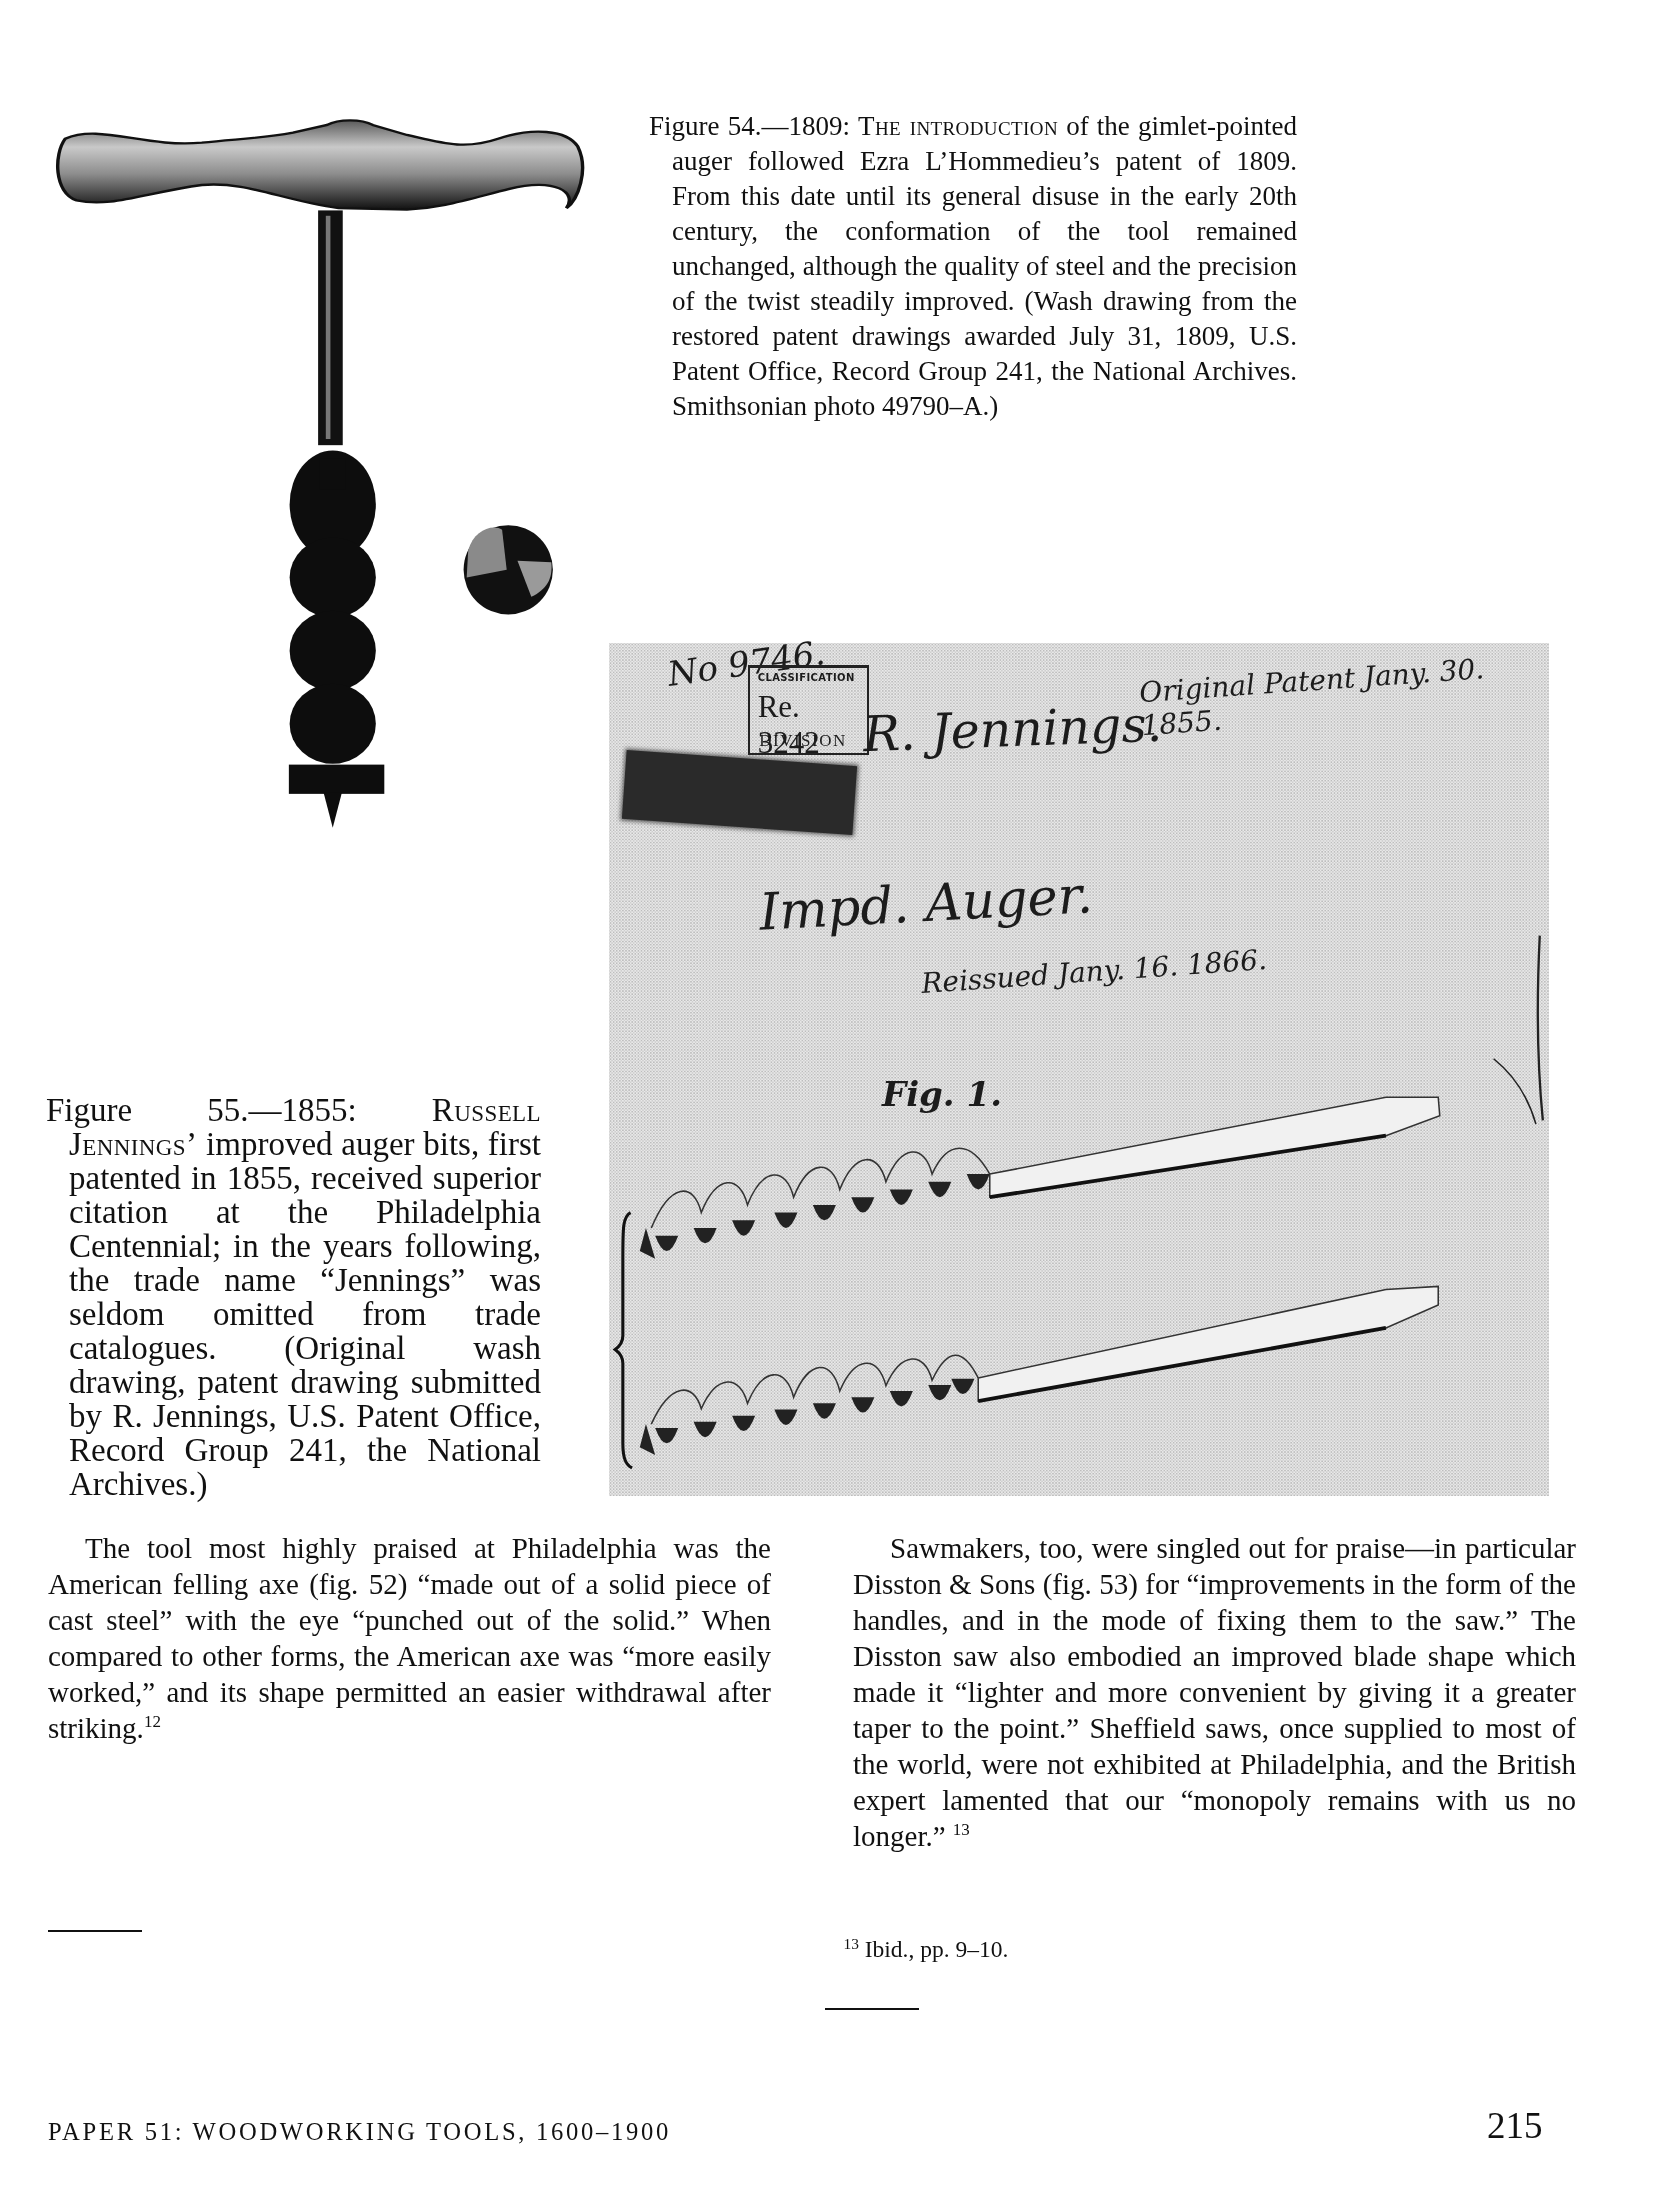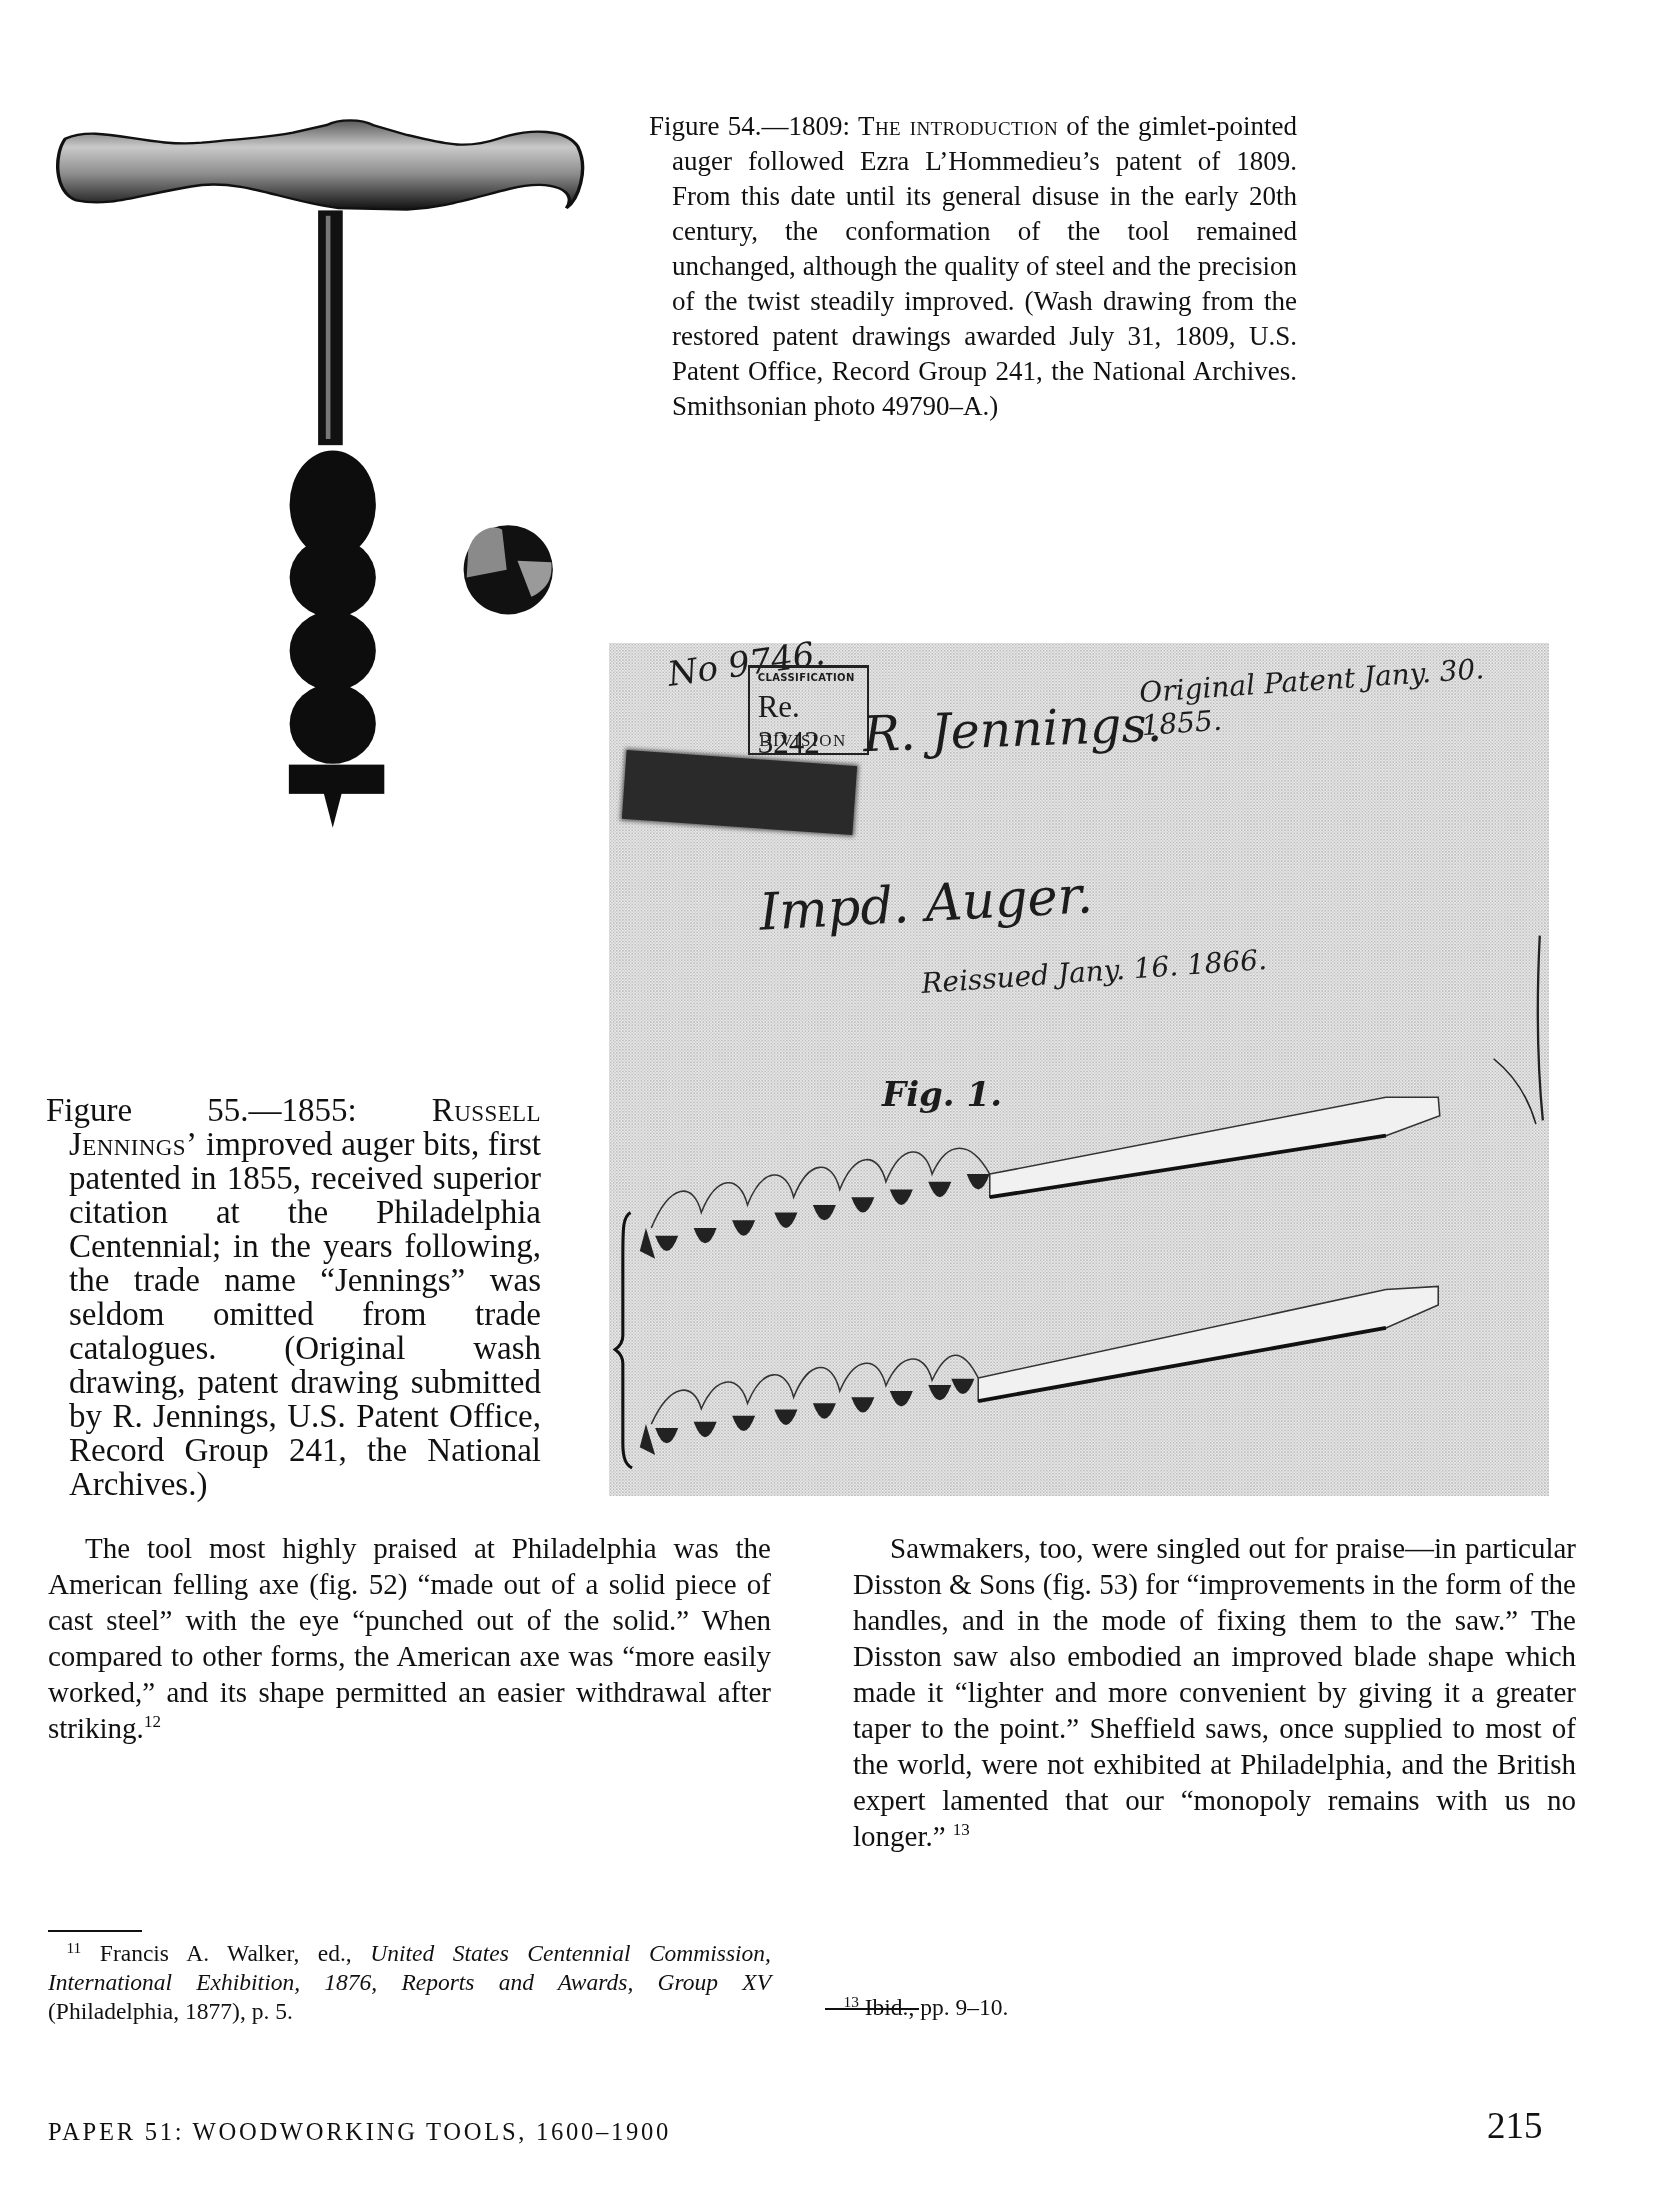--- a/index.html
+++ b/index.html
@@ -54,21 +54,21 @@
   .colR { left: 825px; top: 1530px; width: 723px; margin-left: 28px; }
   sup { font-size: 17px; vertical-align: 10.8px; line-height: 0; }
 
   .rule { height: 2.3px; width: 94px; background: #111; }
   .ruleL { left: 48px; top: 1930px; }
   .ruleR { left: 825px; top: 2008px; }
 
   .fn { font-size: 23.5px; line-height: 29px; text-align: justify; }
   .fn p { margin: 0; text-indent: 18.5px; }
   .fnL { left: 48px; top: 1939px; width: 723px; }
-  .fnR { left: 825px; top: 1993px; width: 723px; }
+  .fnR { left: 825px; top: 1935px; width: 723px; }
   .fn sup { font-size: 15.4px; vertical-align: 7.7px; }
 
   .footer { left: 48px; top: 2118px; font-size: 24.6px; letter-spacing: 2.7px; }
   .pageno { left: 1487px; top: 2104px; font-size: 37px; }
 </style>
 </head>
 <body>
 
 <div class="abs auger54">
   <svg width="585" height="739" viewBox="0 0 760 960">
@@ -175,21 +175,20 @@
 </div>
 
 <div class="abs col colR">
   <p class="ind"><span>Sawmakers, too, were singled out for praise—in particular Disston &amp; Sons (fig. 53) for “improvements in the form of the handles, and in the mode of fixing them to the saw.”  The Disston saw also embodied an improved blade shape which made it “lighter and more convenient by giving it a greater taper to the point.”  Sheffield saws, once supplied to most of the world, were not exhibited at Philadelphia, and the British expert lamented that our “monopoly remains with us no longer.” </span><sup>13</sup></p>
 </div>
 
 <div class="abs rule ruleL"></div>
 <div class="abs rule ruleR"></div>
 
 <div class="abs fn fnL">
-  <p><sup>11</sup><span> Francis A. Walker, ed., </span><i>United States Centennial Commission, International Exhibition, 1876, Reports and Awards, Group XV</i><span> (Philadelphia, 1877), p. 5.</span></p>
 </div>
 <div class="abs fn fnR">
   <p><sup>13</sup><span> Ibid., pp. 9–10.</span></p>
 </div>
 
 <div class="abs footer">PAPER 51: WOODWORKING TOOLS, 1600–1900</div>
 <div class="abs pageno">215</div>
 
 
 </body></html>

